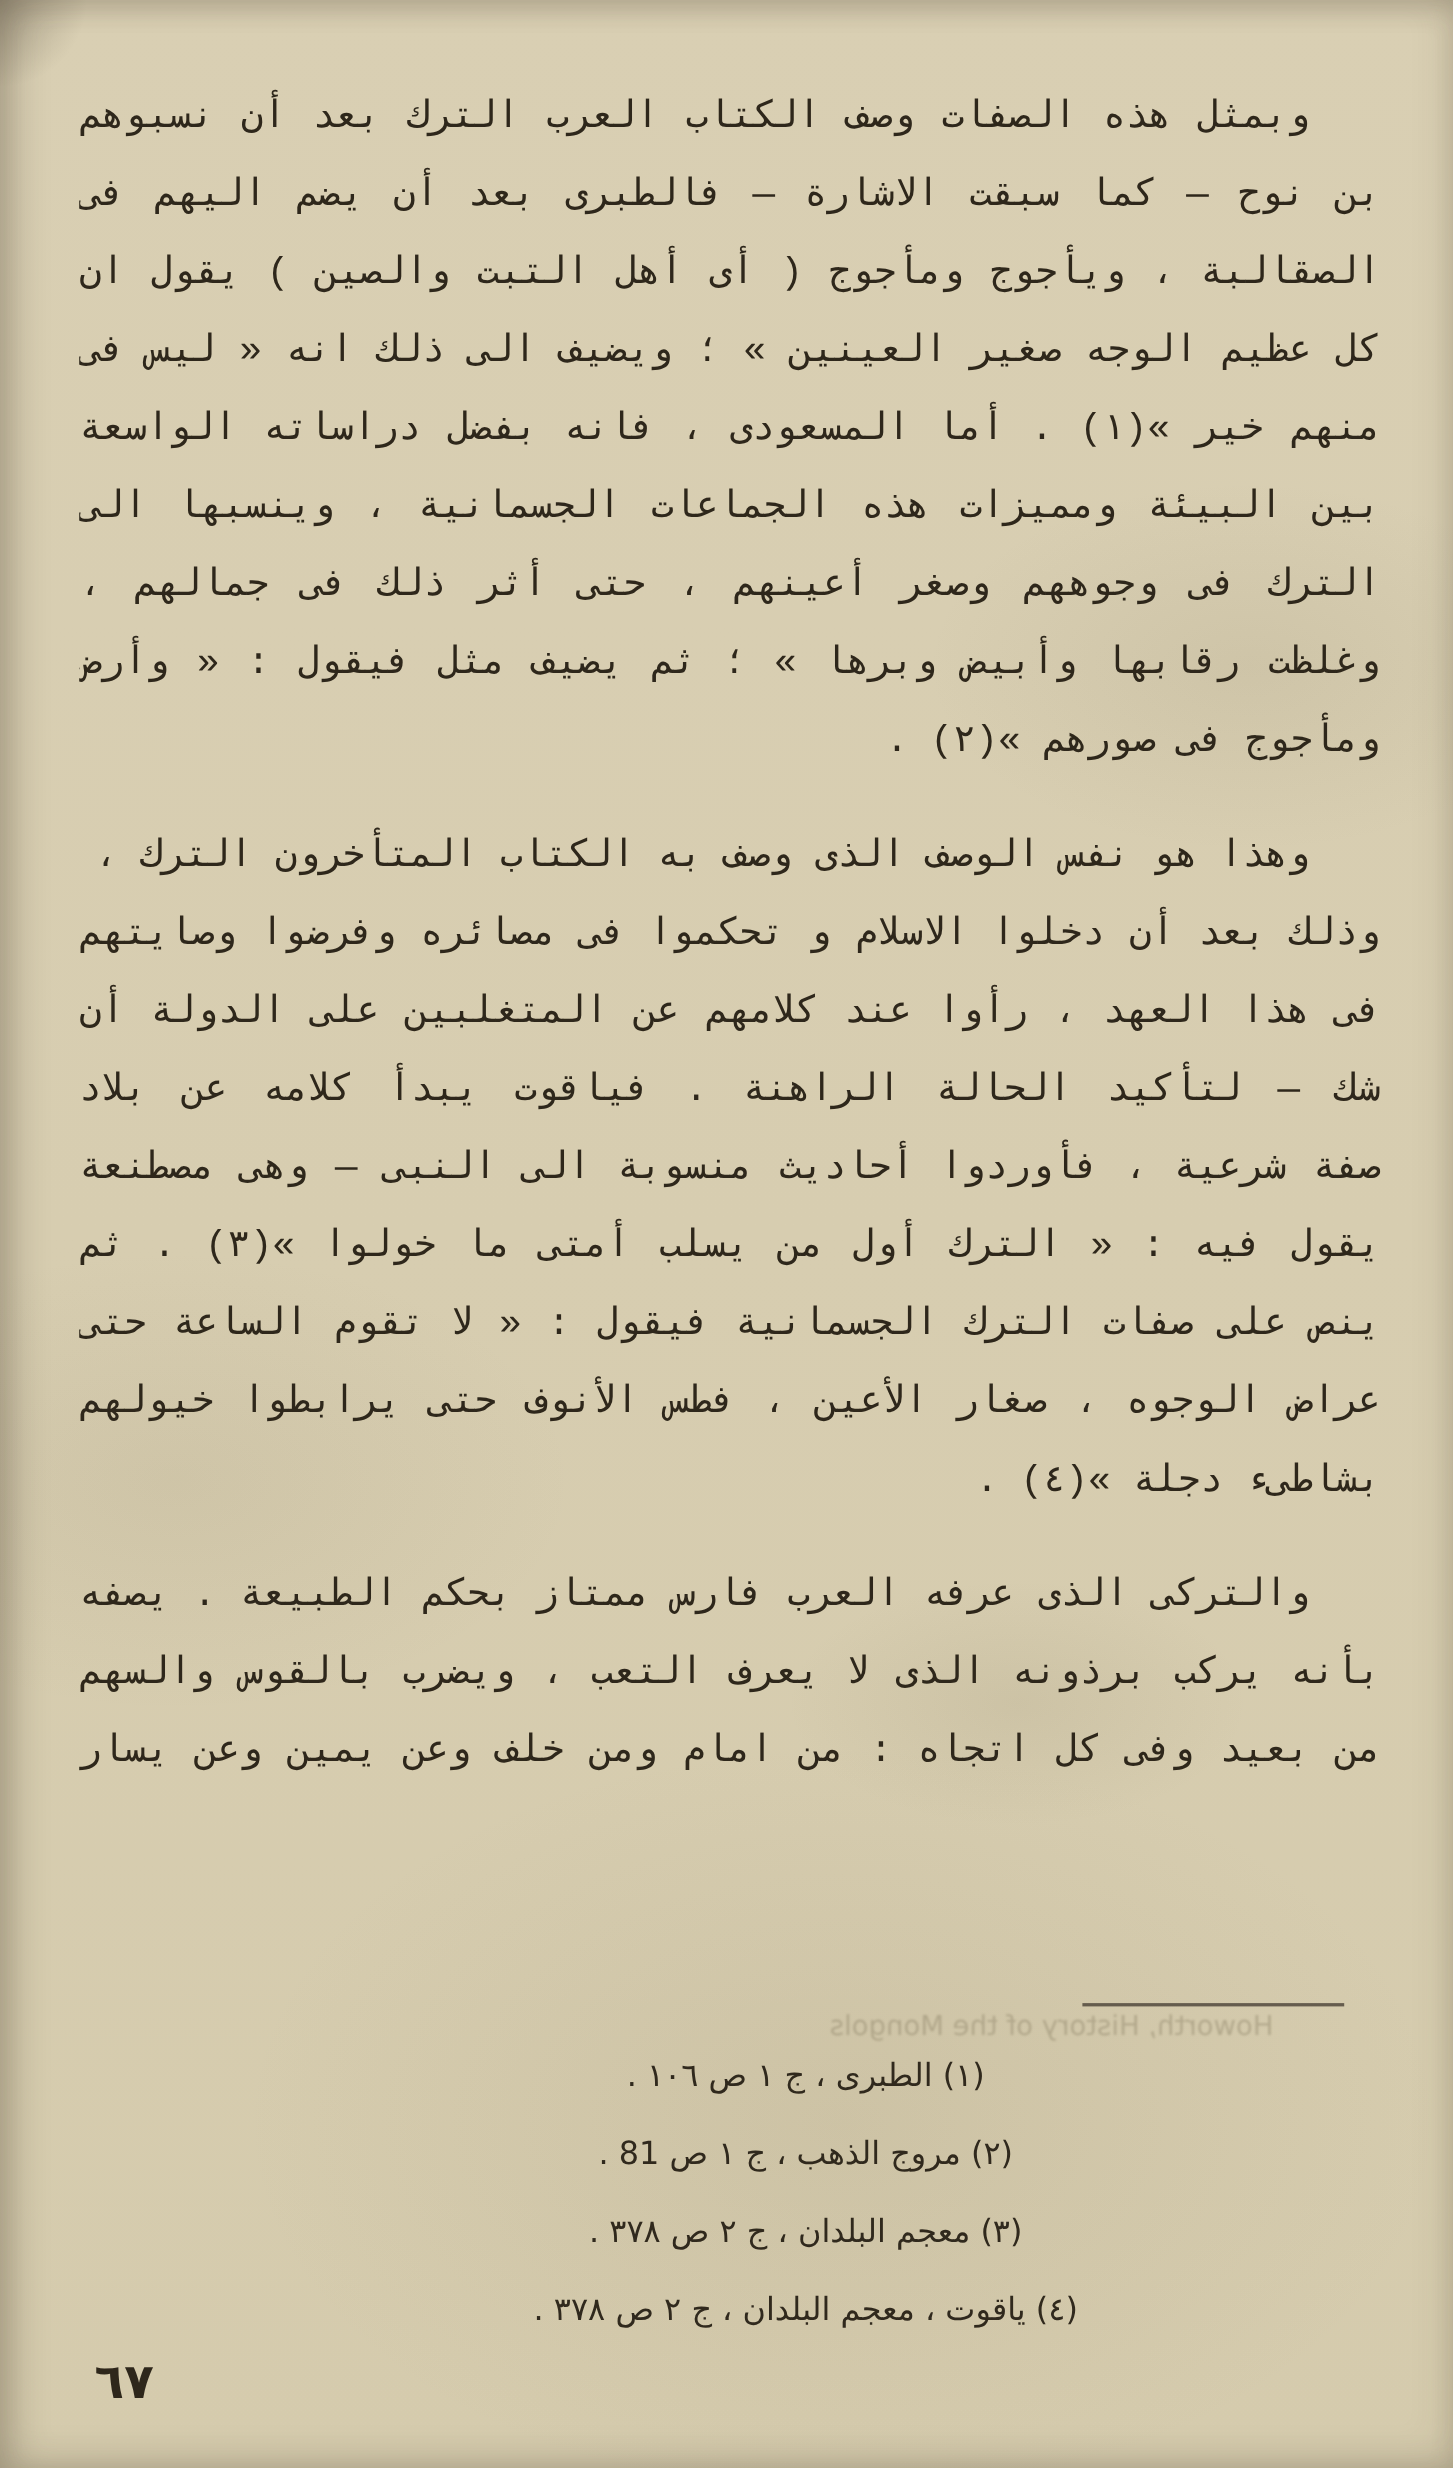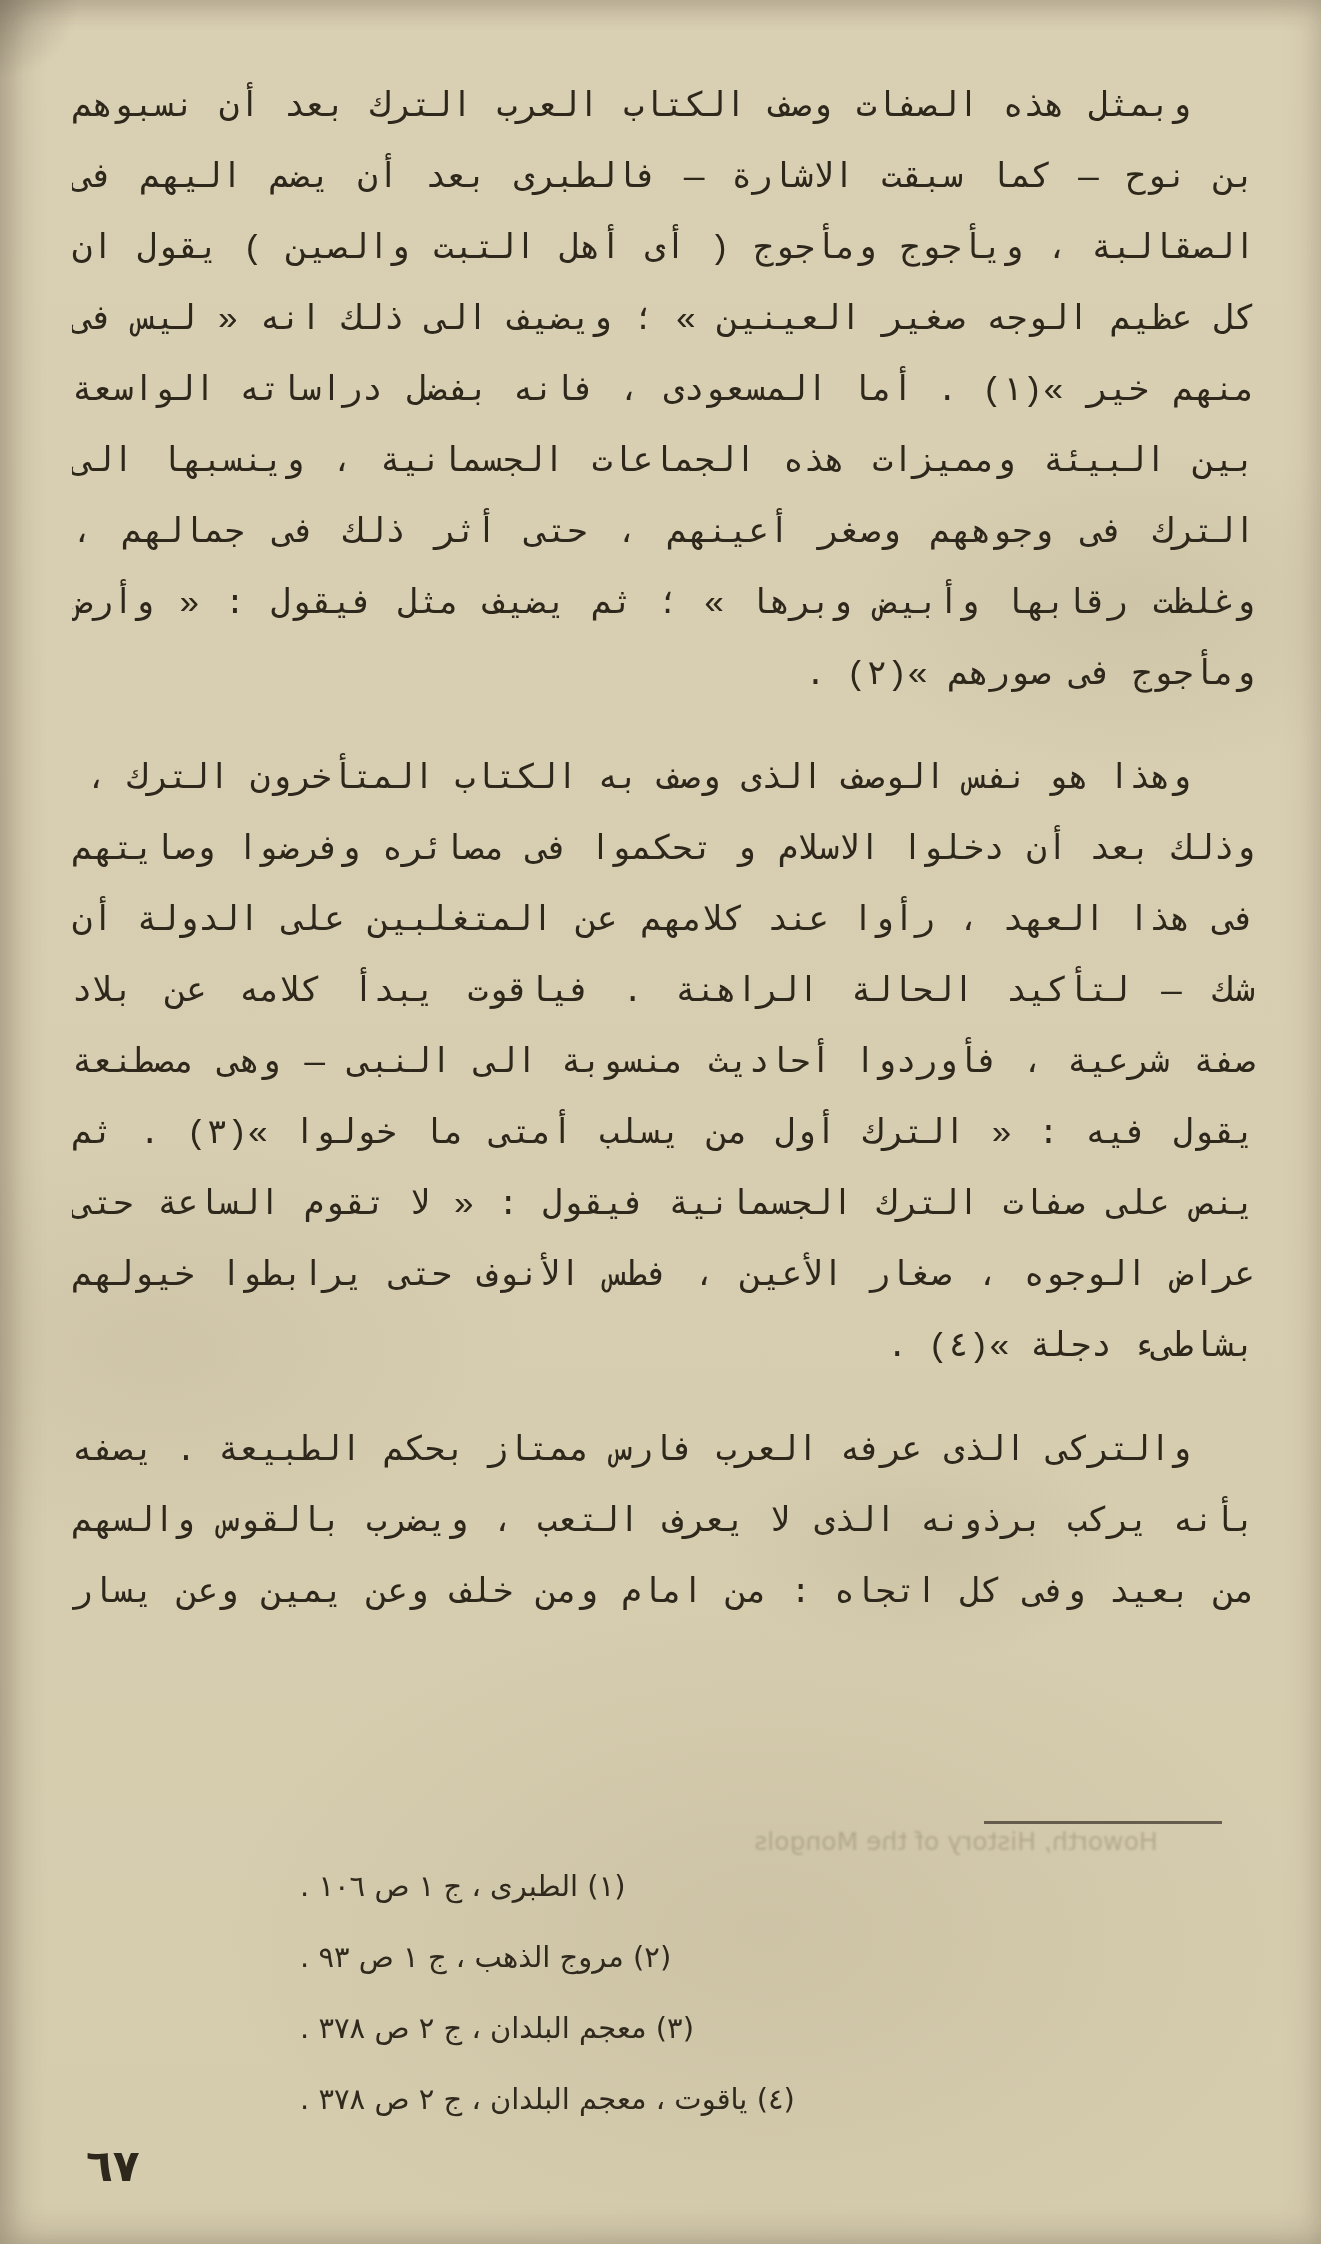--- a/index.html
+++ b/index.html
@@ -81,21 +81,21 @@
     top: 1851px;
     right: 156px;
     left: 300px;
     direction: rtl;
   }
   .fn-line {
     height: 71px;
     line-height: 71px;
     font-size: 29px;
     direction: rtl;
-    text-align: left;
+    text-align: center;
     color: #30291d;
   }
   .page-number {
     position: absolute;
     top: 2140px;
     left: 86px;
     font-size: 44px;
     font-weight: bold;
     color: #2e271b;
     direction: rtl;
@@ -136,20 +136,20 @@
         <div class="line">من بعيد وفى كل اتجاه : من امام ومن خلف وعن يمين وعن يسار ،</div>
       </div>
     </div>
 
   <div class="fn-divider"></div>
 
   <div class="bleed">Howorth, History of the Mongols</div>
 
   <div class="footnotes" id="footnotes">
       <div class="fn-line">(١) الطبرى ، ج ١ ص ١٠٦ .</div>
-      <div class="fn-line">(٢) مروج الذهب ، ج ١ ص ٩٣ .</div>
+      <div class="fn-line">(٢) مروج الذهب ، ج ١ ص 81 .</div>
       <div class="fn-line">(٣) معجم البلدان ، ج ٢ ص ٣٧٨ .</div>
       <div class="fn-line">(٤) ياقوت ، معجم البلدان ، ج ٢ ص ٣٧٨ .</div>
     </div>
 
   <div class="page-number">٦٧</div>
 
 </div>
 
 </body></html>

